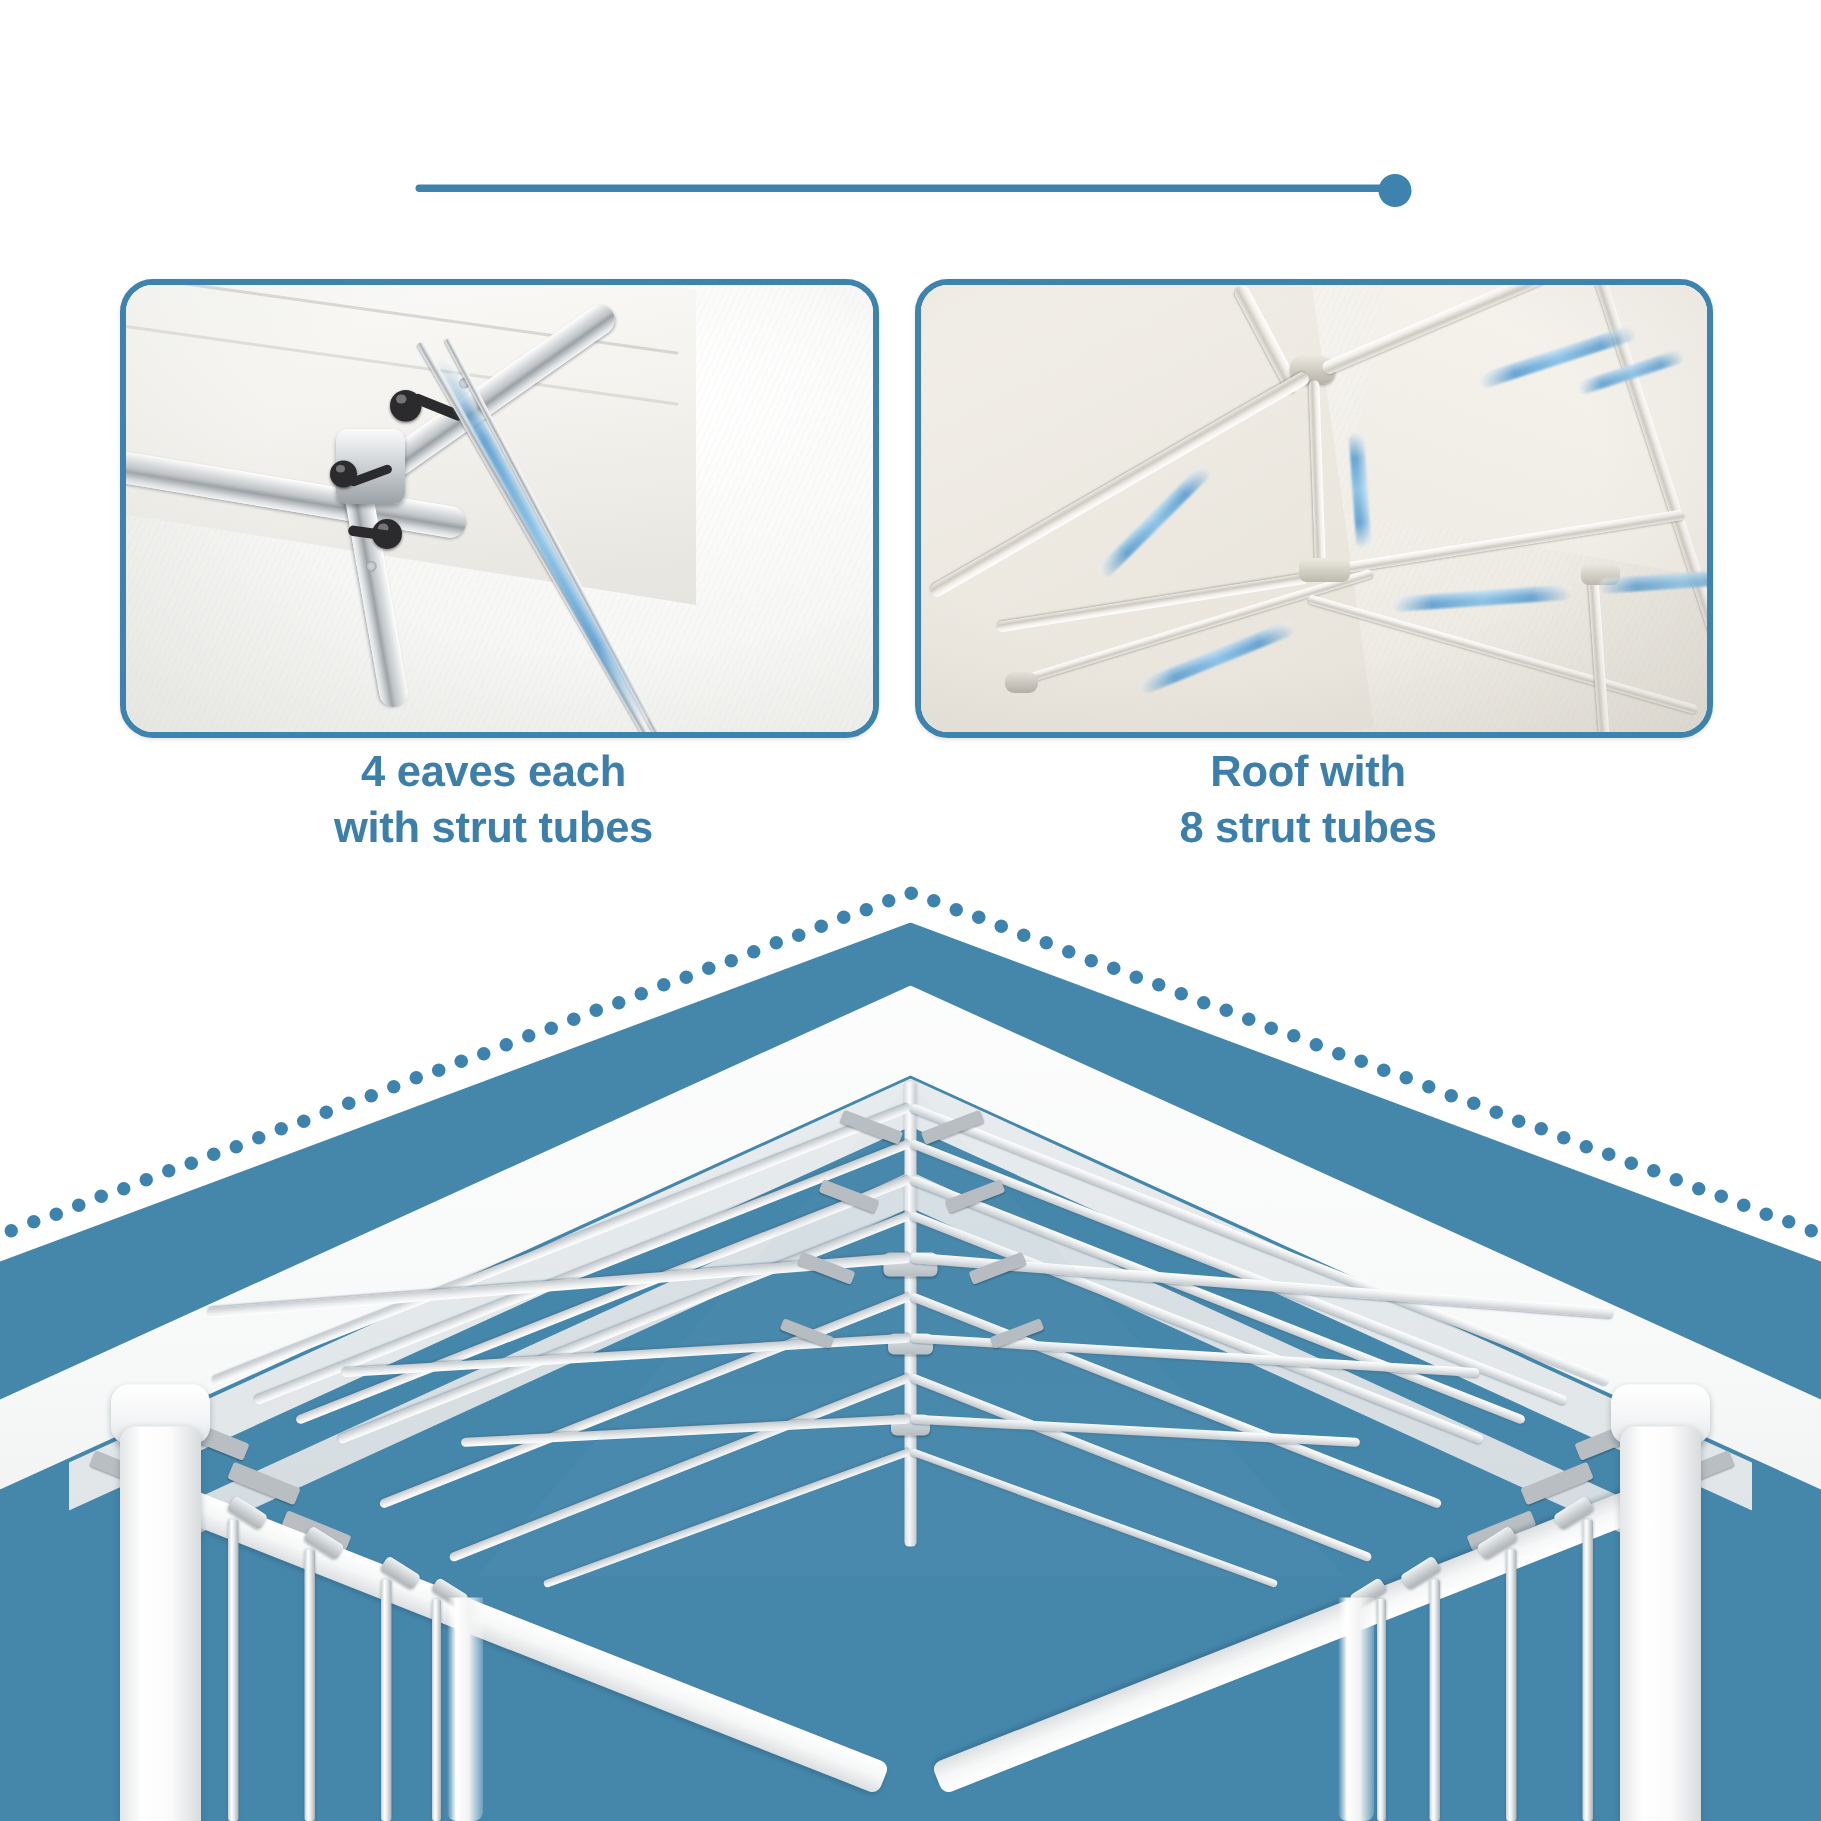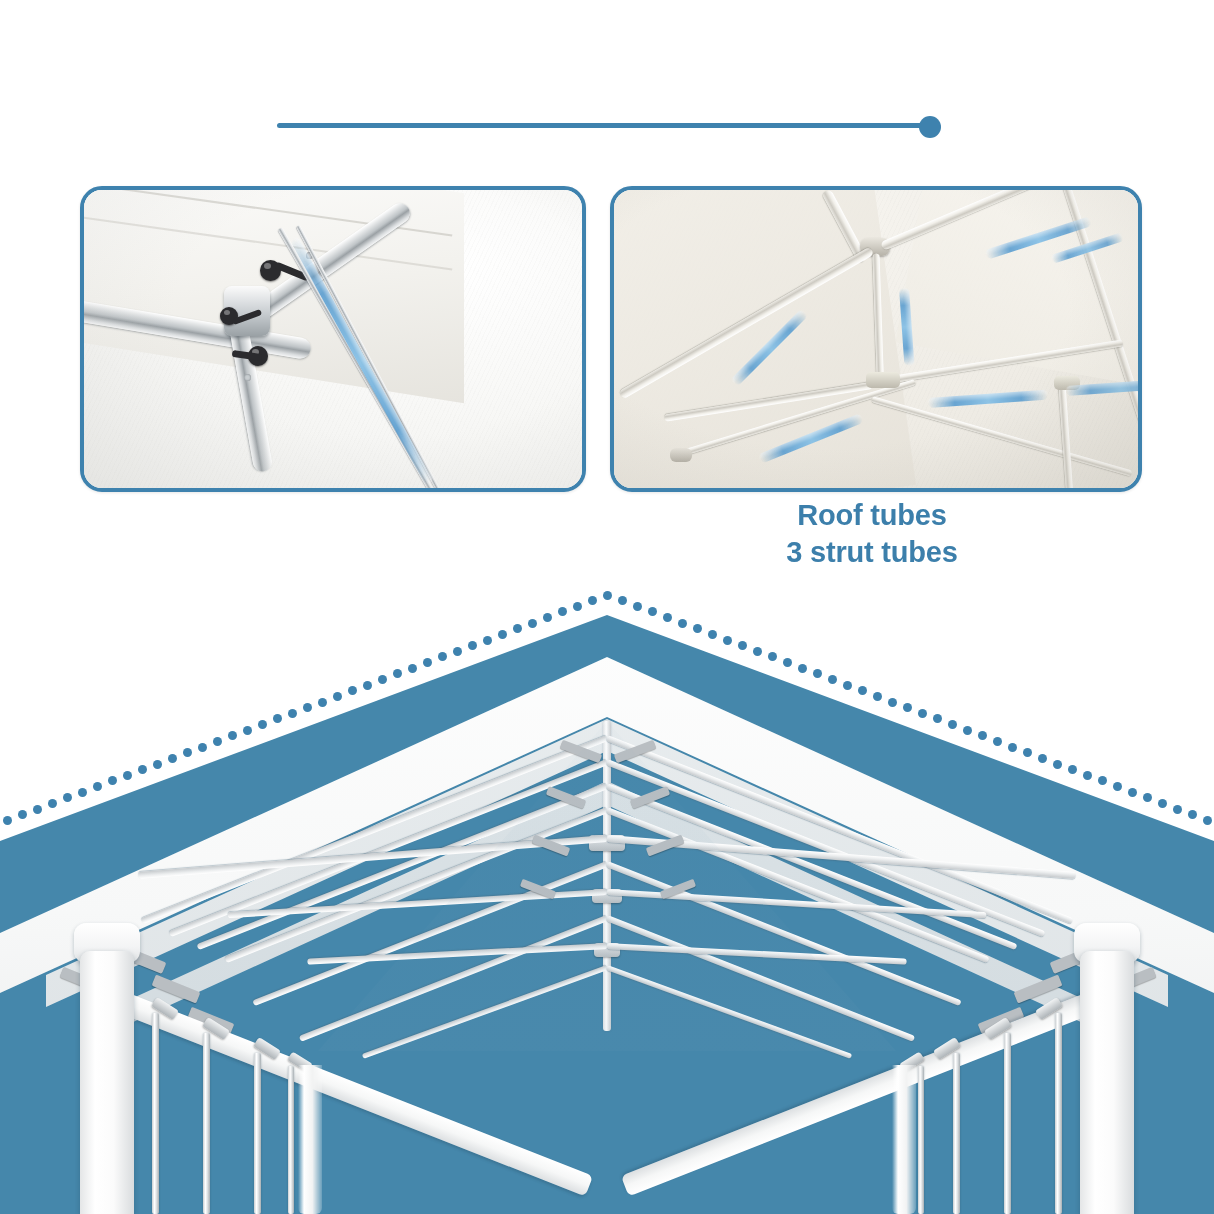--- a/index.html
+++ b/index.html
@@ -192,20 +192,24 @@
 
       <div class="tube thin" style="left:196px;top:36px;width:300px;height:5px;transform:rotate(60deg);"></div>
       <div class="tube thin" style="left:214px;top:34px;width:300px;height:4px;transform:rotate(62deg);"></div>
 
       <div class="hl" style="left:210px;top:44px;width:280px;height:9px;transform:rotate(61deg);"></div>
 
       <div style="position:absolute;inset:0;background:radial-gradient(ellipse at 62% 40%, rgba(255,255,255,0) 50%, rgba(205,205,200,.28) 100%);"></div>
     </div>
   </div>
 
+  <div class="caption" id="caption-left">
+    <div>4 eaves each</div>
+    <div>with strut tubes</div>
+  </div>
 
   <div class="panel" id="panel-right">
     <div class="photo">
       <div class="fabric warm"></div>
       <div class="tex"></div>
 
       <div style="position:absolute;left:-60px;top:-20px;width:340px;height:340px;
                   background:linear-gradient(150deg,#f3f0e9,#e6e2d9);transform:rotate(-8deg);opacity:.85;"></div>
       <div style="position:absolute;left:300px;top:-60px;width:300px;height:240px;
                   background:linear-gradient(200deg,#fbf9f4,#efece4);transform:rotate(10deg);opacity:.8;"></div>
@@ -244,22 +248,22 @@
       <div class="hl" style="left:438px;top:65px;width:74px;height:9px;transform:rotate(-18deg);"></div>
       <div class="hl" style="left:146px;top:264px;width:110px;height:10px;transform:rotate(-22deg);"></div>
       <div class="hl" style="left:314px;top:208px;width:120px;height:10px;transform:rotate(-4deg);"></div>
       <div class="hl" style="left:452px;top:196px;width:110px;height:10px;transform:rotate(-4deg);"></div>
 
       <div style="position:absolute;inset:0;background:radial-gradient(ellipse at 40% 40%, rgba(255,255,255,0) 55%, rgba(190,186,176,.30) 100%);"></div>
     </div>
   </div>
 
   <div class="caption" id="caption-right">
-    <div>Roof tubes</div>
-    <div>3 strut tubes</div>
+    <div>Roof with</div>
+    <div>8 strut tubes</div>
   </div>
 
   <div id="hero">
 
     <div class="chev-solid"></div>
 
     <div class="dots-layer" id="dots">
         <div class="dot" style="left: 602.5px; top: 45.5px; background: rgb(62, 130, 174);"></div>
         <div class="dot" style="left: 587.5px; top: 51.1343px; background: rgb(62, 130, 174);"></div>
         <div class="dot" style="left: 572.5px; top: 56.7685px; background: rgb(62, 130, 174);"></div>

